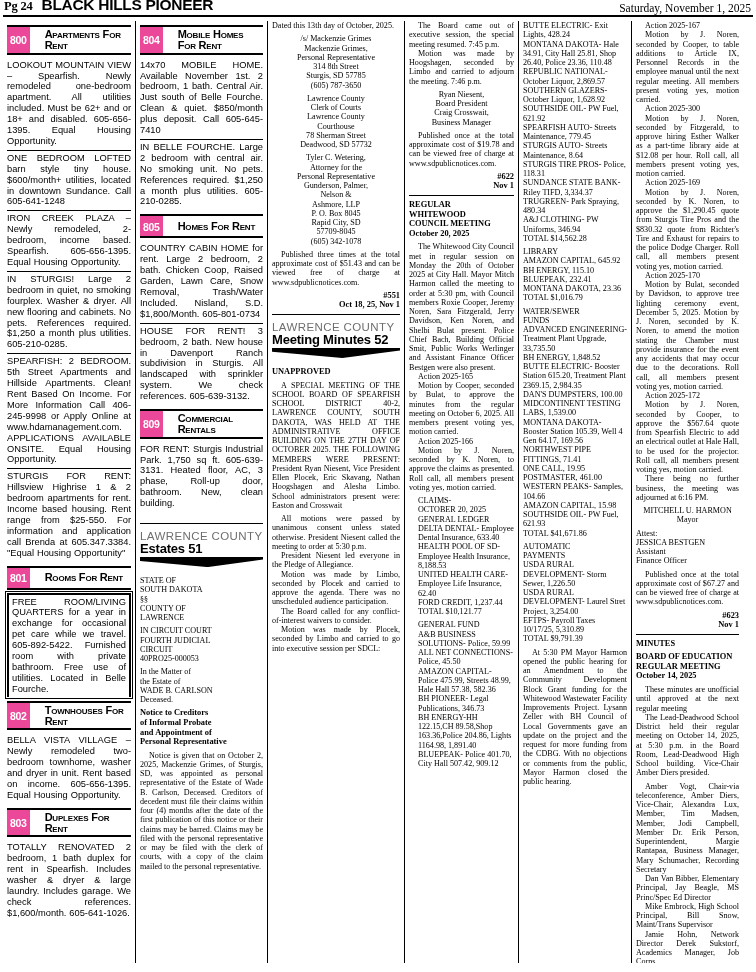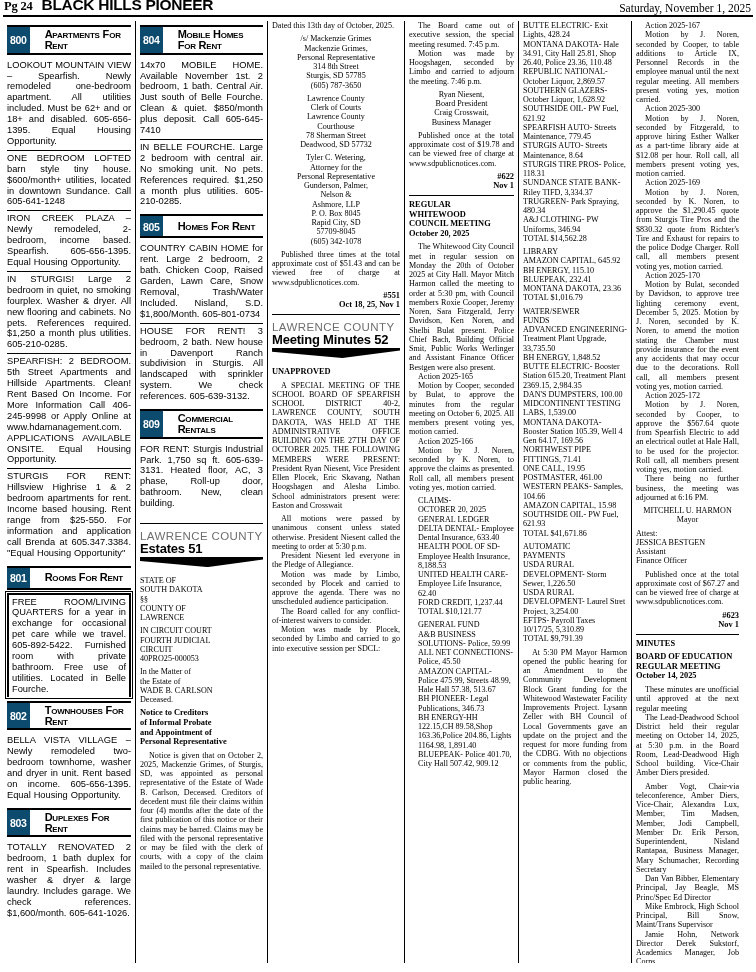--- a/index.html
+++ b/index.html
@@ -52,21 +52,21 @@
 
   
   .cat {
     display:flex; align-items:stretch;
     border-top:2.2px solid #000;
     border-bottom:2.2px solid #000;
     margin: 4px 0 3px 0;
     min-height:24px;
   }
   .cat .num {
-    background:#0c4a6e; color:#fff;
+    background:#ec4899; color:#fff;
     font-family:"Liberation Sans", sans-serif;
     font-weight:700; font-size:10.5px;
     padding: 2px 3px 1px 3px;
     display:flex; align-items:center;
     letter-spacing:-0.3px;
   }
   .cat .nm {
     flex:1;
     font-family:"Liberation Sans", sans-serif;
     font-weight:700;
@@ -358,21 +358,21 @@
       <div class="caps" style="padding-left:9px">GENERAL LEDGER</div>
       <div class="caps" style="padding-left:9px">DELTA DENTAL- Employee Dental Insurance, 633.40</div>
       <div class="caps" style="padding-left:9px">HEALTH POOL OF SD- Employee Health Insurance, 8,188.53</div>
       <div class="caps" style="padding-left:9px">UNITED HEALTH CARE- Employee Life Insurance, 62.40</div>
       <div class="caps" style="padding-left:9px">FORD CREDIT, 1,237.44</div>
       <div class="caps" style="padding-left:9px">TOTAL $10,121.77</div>
       <div class="sp4"></div>
       <div class="caps" style="padding-left:9px">GENERAL FUND</div>
       <div class="caps" style="padding-left:9px">A&amp;B BUSINESS SOLUTIONS- Police, 59.99</div>
       <div class="caps" style="padding-left:9px">ALL NET CONNECTIONS- Police, 45.50</div>
-      <div class="caps" style="padding-left:9px">AMAZON CAPITAL- Police 475.99, Streets 48.99, Hale Hall 57.38, 513.67</div>
+      <div class="caps" style="padding-left:9px">AMAZON CAPITAL- Police 475.99, Streets 48.99, Hale Hall 57.38, 582.36</div>
       <div class="caps" style="padding-left:9px">BH PIONEER- Legal Publications, 346.73</div>
       <div class="caps" style="padding-left:9px">BH ENERGY-HH 122.15,CH 89.58,Shop 163.36,Police 204.86, Lights 1164.98, 1,891.40</div>
       <div class="caps" style="padding-left:9px">BLUEPEAK- Police 401.70, City Hall 507.42, 909.12</div>
     </div>
   </div>
 
   <div class="col c5">
     <div class="colin">
       <div class="caps">BUTTE ELECTRIC- Exit Lights, 428.24</div>
       <div class="caps">MONTANA DAKOTA- Hale 34.91, City Hall 25.81, Shop 26.40, Police 23.36, 110.48</div>
@@ -450,21 +450,21 @@
 
       <div class="rule-med"></div>
 
       <div class="hdr-ctr-b">MINUTES</div>
       <div class="sp4"></div>
       <div class="hdr-ctr-b">BOARD OF EDUCATION REGULAR MEETING October 14, 2025</div>
       <div class="sp4"></div>
       <div class="lg ind">These minutes are unofficial until approved at the next regular meeting</div>
       <div class="lg ind">The Lead-Deadwood School District held their regular meeting on October 14, 2025, at 5:30 p.m. in the Board Room, Lead-Deadwood High School building. Vice-Chair Amber Diers presided.</div>
       <div class="sp4"></div>
-      <div class="lg ind">Amber Vogt, Chair-via teleconference, Amber Diers, Vice-Chair, Alexandra Lux, Member, Tim Madsen, Member, Jodi Campbell, Member Dr. Erik Person, Superintendent, Nisland Rantapaa, Business Manager, Mary Schumacher, Recording Secretary</div>
+      <div class="lg ind">Amber Vogt, Chair-via teleconference, Amber Diers, Vice-Chair, Alexandra Lux, Member, Tim Madsen, Member, Jodi Campbell, Member Dr. Erik Person, Superintendent, Margie Rantapaa, Business Manager, Mary Schumacher, Recording Secretary</div>
       <div class="lg ind">Dan Van Bibber, Elementary Principal, Jay Beagle, MS Princ/Spec Ed Director</div>
       <div class="lg ind">Mike Embrock, High School Principal, Bill Snow, Maint/Trans Supervisor</div>
       <div class="lg ind">Jamie Hohn, Network Director Derek Sukstorf, Academics Manager, Job Corps</div>
 
     </div>
   </div>
 
 </div>
 
 </body></html>

